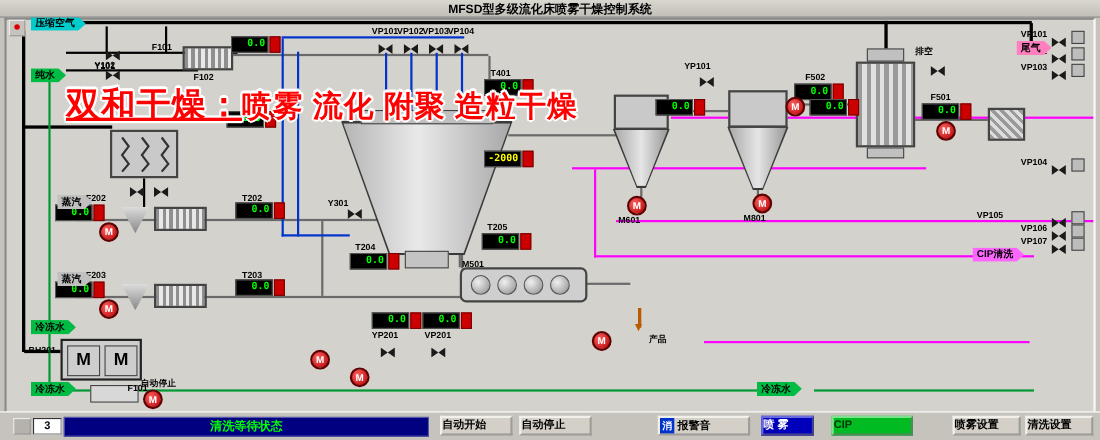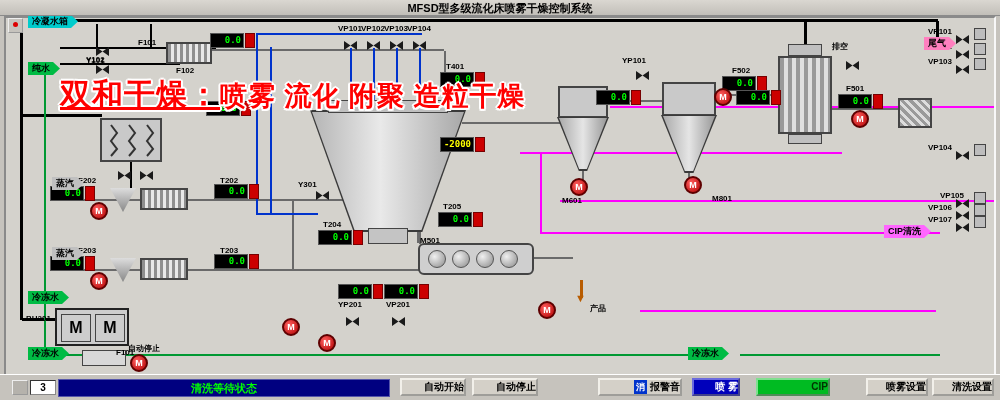--- a/index.html
+++ b/index.html
@@ -35,21 +35,21 @@
   .wm-slogan{font-size:27px;letter-spacing:1px;}
   #estop{position:absolute;left:336px;top:128px;width:76px;height:26px;z-index:7;
     background:linear-gradient(#ffef4d,#e3c100);border:2px outset #fff2a0;
     font:bold 12px/22px "Liberation Sans",sans-serif;text-align:center;color:#000;cursor:pointer;}
   
   .poly-out{background:#3a3a3a;}
   
   #bottombar{position:absolute;left:0;bottom:0;width:1000px;height:25px;background:#c6c3bd;
     border-top:1px solid #fff;z-index:10;}
   .btn{position:absolute;top:3px;height:18px;background:#d4d0c8;border:2px outset #f2f0ea;
-    font:bold 10px/14px "Liberation Sans",sans-serif;color:#000;text-align:right;cursor:pointer;padding:0;}
+    font:bold 10px/14px "Liberation Sans",sans-serif;color:#000;text-align:left;cursor:pointer;padding:0;}
   #status{position:absolute;left:58px;top:4px;width:330px;height:16px;background:#000080;
     color:#00ff00;font:bold 11px/16px "Liberation Sans",sans-serif;text-align:center;border:1px solid #5555aa;}
   #counter{position:absolute;left:30px;top:5px;width:24px;height:13px;background:#fff;border:1px inset #888;
     font:bold 10px/13px "Liberation Sans",sans-serif;text-align:center;}
   #bar-tile{position:absolute;left:12px;top:5px;width:14px;height:13px;background:#b5b2ac;border:1px outset #eee;}
   .blue-chip{display:inline-block;background:#0033cc;color:#fff;padding:0 2px;margin-right:3px;font-size:9px;}
   #indicator1{position:absolute;left:8px;top:18px;width:13px;height:13px;background:#c6c3bd;border:1px outset #eee;z-index:6;}
   #indicator1 i{display:block;width:5px;height:5px;border-radius:50%;background:#d00;margin:3px auto;}
 </style>
 </head>
@@ -183,34 +183,34 @@
     <div class="lbl" style="left: 78px; top: 246px;">F203</div>
     <div class="lbl" style="left: 220px; top: 246px;">T203</div>
     <div class="lbl" style="left: 323px; top: 220px;">T204</div>
     <div class="lbl" style="left: 443px; top: 202px;">T205</div>
     <div class="lbl" style="left: 446px; top: 62px; text-align: right;">T401</div>
     <div class="lbl" style="left: 298px; top: 180px;">Y301</div>
     <div class="lbl" style="left: 338px; top: 300px;">YP201</div>
     <div class="lbl" style="left: 386px; top: 300px;">VP201</div>
     <div class="lbl" style="left: 420px; top: 236px;">M501</div>
     <div class="lbl" style="left: 562px; top: 196px;">M601</div>
-    <div class="lbl" style="left: 676px; top: 194px; margin-left: 36px;">M801</div>
+    <div class="lbl" style="left: 676px; top: 194px;">M801</div>
     <div class="lbl" style="left: 732px; top: 66px;">F502</div>
     <div class="lbl" style="left: 846px; top: 84px;">F501</div>
     <div class="lbl" style="left: 832px; top: 42px;">排空</div>
     <div class="lbl" style="left: 622px; top: 56px;">YP101</div>
     <div class="lbl" style="left: 338px; top: 24px;">VP101</div>
     <div class="lbl" style="left: 361px; top: 24px;">VP102</div>
     <div class="lbl" style="left: 384px; top: 24px;">VP103</div>
     <div class="lbl" style="left: 407px; top: 24px;">VP104</div>
     <div class="lbl" style="left: 928px; top: 27px;">VP101</div>
     <div class="lbl" style="left: 928px; top: 42px;">VP102</div>
     <div class="lbl" style="left: 928px; top: 57px;">VP103</div>
     <div class="lbl" style="left: 928px; top: 143px;">VP104</div>
-    <div class="lbl" style="left: 940px; top: 191px;">VP105</div>
+    <div class="lbl" style="left: 888px; top: 191px;">VP105</div>
     <div class="lbl" style="left: 928px; top: 203px;">VP106</div>
     <div class="lbl" style="left: 928px; top: 215px;">VP107</div>
     <div class="lbl" style="left: 26px; top: 314px;">BH201</div>
     <div class="lbl" style="left: 128px; top: 344px;">自动停止</div>
     <div class="lbl" style="left: 116px; top: 348px;">F101</div>
     <div class="lbl" style="left: 590px; top: 304px;">产品</div>
     <div class="lbl" style="left: 575px; top: 294px; color: rgb(184, 92, 0); font-size: 11px;">▼</div>
     <div class="readout" style="left: 210px; top: 33px;">
       <div class="val">0.0</div>
       <div class="unit"></div>
@@ -345,21 +345,21 @@
     <div class="valve" style="left: 956px; top: 218px;"><svg width="13" height="9" viewBox="0 0 13 9">
         <path d="M0,0 L6.5,4.5 L0,9 Z M13,0 L6.5,4.5 L13,9 Z" fill="#1a1a1a"></path>
       </svg></div>
     <div class="act" style="left: 974px; top: 28px;"></div>
     <div class="act" style="left: 974px; top: 43px;"></div>
     <div class="act" style="left: 974px; top: 58px;"></div>
     <div class="act" style="left: 974px; top: 144px;"></div>
     <div class="act" style="left: 974px; top: 192px;"></div>
     <div class="act" style="left: 974px; top: 204px;"></div>
     <div class="act" style="left: 974px; top: 216px;"></div>
-    <div class="tagarrow" style="left: 28px; top: 15px; background: rgb(0, 204, 204); color: rgb(0, 0, 0);">冷凝水箱</div>
+    <div class="tagarrow" style="left: 28px; top: 15px; background: rgb(0, 204, 204); color: rgb(0, 0, 0);">压缩空气</div>
     <div class="tagarrow" style="left: 28px; top: 62px; background: rgb(0, 187, 68); color: rgb(0, 0, 0);">纯水</div>
     <div class="tagarrow" style="left: 52px; top: 177px; background: rgb(192, 192, 192); color: rgb(0, 0, 0);">蒸汽</div>
     <div class="tagarrow" style="left: 52px; top: 247px; background: rgb(192, 192, 192); color: rgb(0, 0, 0);">蒸汽</div>
     <div class="tagarrow" style="left: 28px; top: 291px; background: rgb(0, 187, 68); color: rgb(0, 0, 0);">冷冻水</div>
     <div class="tagarrow" style="left: 28px; top: 347px; background: rgb(0, 187, 68); color: rgb(0, 0, 0);">冷冻水</div>
     <div class="tagarrow" style="left: 924px; top: 37px; background: rgb(255, 127, 191); color: rgb(0, 0, 0);">尾气</div>
     <div class="tagarrow" style="left: 688px; top: 347px; background: rgb(0, 187, 68); color: rgb(0, 0, 0);">冷冻水</div>
     <div class="tagarrow" style="left: 884px; top: 225px; background: rgb(255, 102, 255); color: rgb(0, 0, 0);">CIP清洗</div>
   </div>
 

